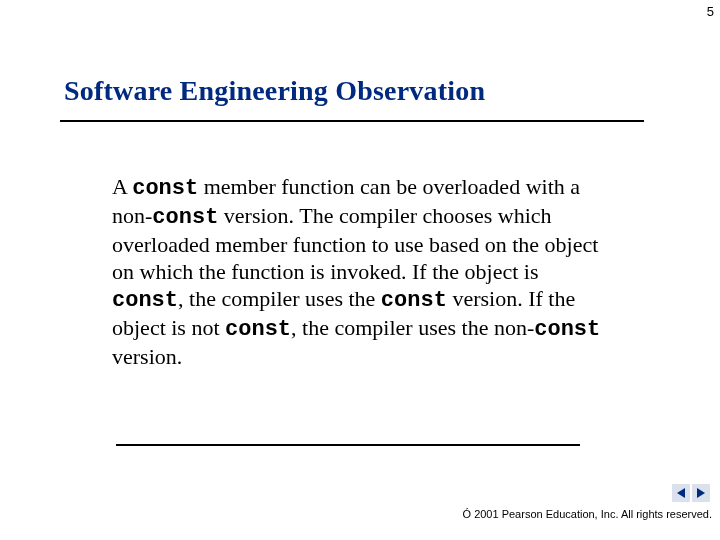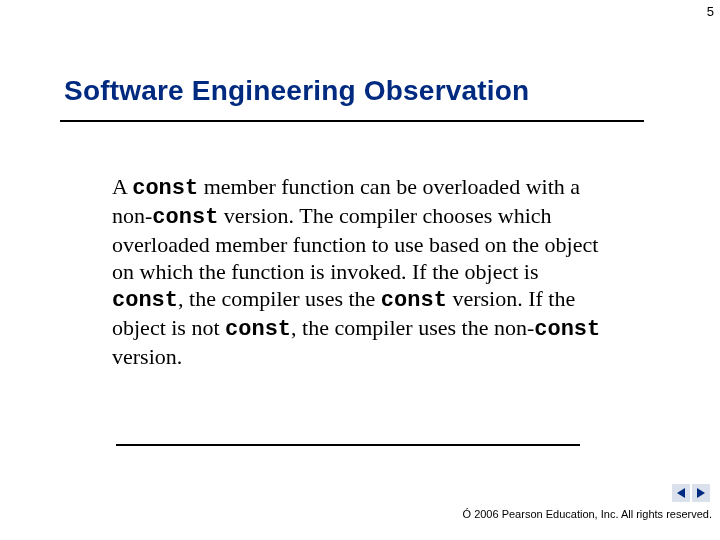--- a/index.html
+++ b/index.html
@@ -21,21 +21,21 @@
     top: 4px;
     right: 6px;
     font-family: Arial, Helvetica, sans-serif;
     font-size: 13px;
     color: #000;
   }
   .title {
     position: absolute;
     top: 75px;
     left: 64px;
-    font-family: Liberation Sans, sans-serif;
+    font-family: Liberation Serif, serif;
     font-size: 28px;
     font-weight: bold;
     color: #002a80;
     letter-spacing: 0.2px;
   }
   .divider-top {
     position: absolute;
     top: 120px;
     left: 60px;
     width: 584px;
@@ -128,16 +128,16 @@
   <div class="nav">
     <div class="nav-btn" title="previous slide">
       <div class="tri-left"></div>
     </div>
     <div class="nav-btn" title="next slide">
       <div class="tri-right"></div>
     </div>
   </div>
 
   <div class="footer">
-    <span class="copy">Ó</span><span> 2006 Pearson Education, Inc.  All rights reserved.</span>
+    <span class="copy">Ó</span><span> 2001 Pearson Education, Inc.  All rights reserved.</span>
   </div>
 
 </div>
 
 </body></html>

